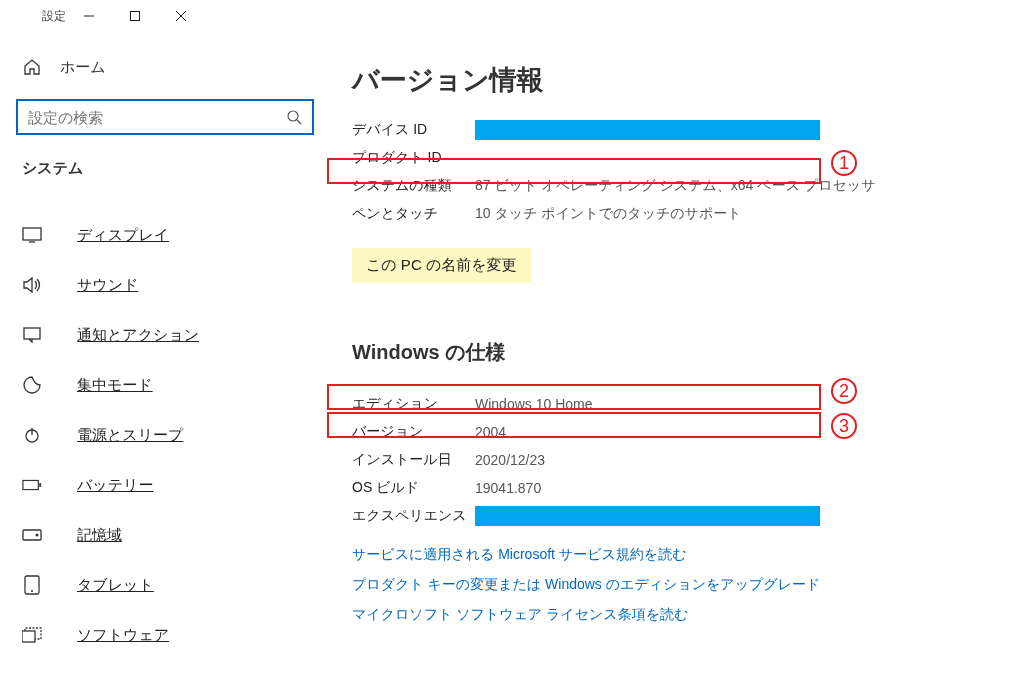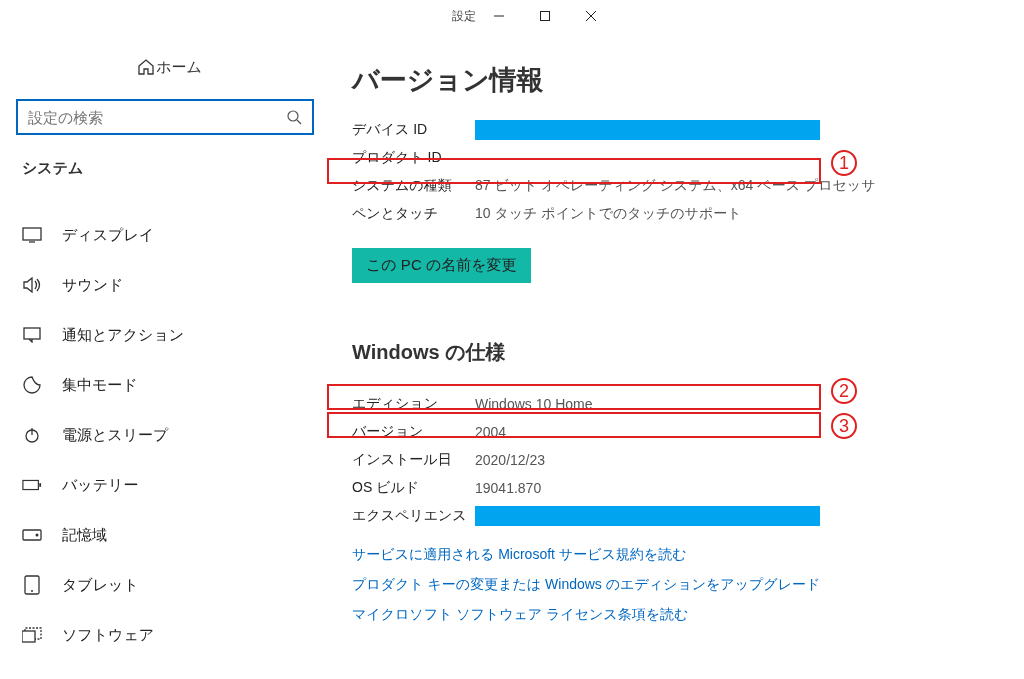--- a/index.html
+++ b/index.html
@@ -10,21 +10,21 @@
       background: #fff;
       width: 1024px;
       height: 679px;
       overflow: hidden;
       position: relative;
     }
     .titlebar {
       height: 32px;
       display: flex;
       align-items: center;
-      justify-content: center;
+      justify-content: flex-start;
       padding: 0 0 0 10px;
       font-size: 12px;
       color: #444;
       margin-left: 32px;
     }
     .titlebar-ctrls { display: flex; }
     .tc-btn {
       width: 46px;
       height: 32px;
       display: flex;
@@ -32,24 +32,24 @@
       justify-content: center;
     }
     .layout { display: flex; height: calc(100% - 32px); }
     .sidebar {
       width: 330px;
       padding: 25px 14px 0 14px;
     }
     .home-row {
       display: flex;
       align-items: center;
+      gap: 18px;
       padding: 0 0 0 8px;
       font-size: 15px;
       margin-bottom: 22px;
-      justify-content: center;
     }
     .search-box {
       border: 2px solid #0067c0;
       height: 36px;
       display: flex;
       align-items: center;
       padding: 8px 10px;
       margin: 0 2px 24px 2px;
     }
     .search-box input {
@@ -63,25 +63,26 @@
     }
     .side-heading {
       font-size: 15px;
       font-weight: 700;
       padding: 0 0 0 8px;
       margin-bottom: 32px;
     }
     .nav-item {
       display: flex;
       align-items: center;
-      gap: 20px;
+      gap: 35px;
       height: 50px;
       padding: 0 0 0 8px;
       font-size: 15px;
       color: #222;
+      text-decoration: underline;
     }
     .nav-icon {
       width: 20px;
       height: 20px;
       display: flex;
       align-items: center;
       justify-content: center;
     }
 
     .main {
@@ -109,21 +110,21 @@
       color: #555;
       font-size: 14px;
     }
     .redacted {
       width: 345px;
       height: 20px;
       background: #00a4ef;
     }
     .rename-btn {
       display: inline-block;
-      background: #14b8a6;
+      background: #fef9c3;
       padding: 8px 14px;
       font-size: 15px;
       margin-top: 20px;
       color: #222;
     }
     .section-title {
       font-size: 20px;
       font-weight: 600;
       margin-top: 56px;
       margin-bottom: 24px;

